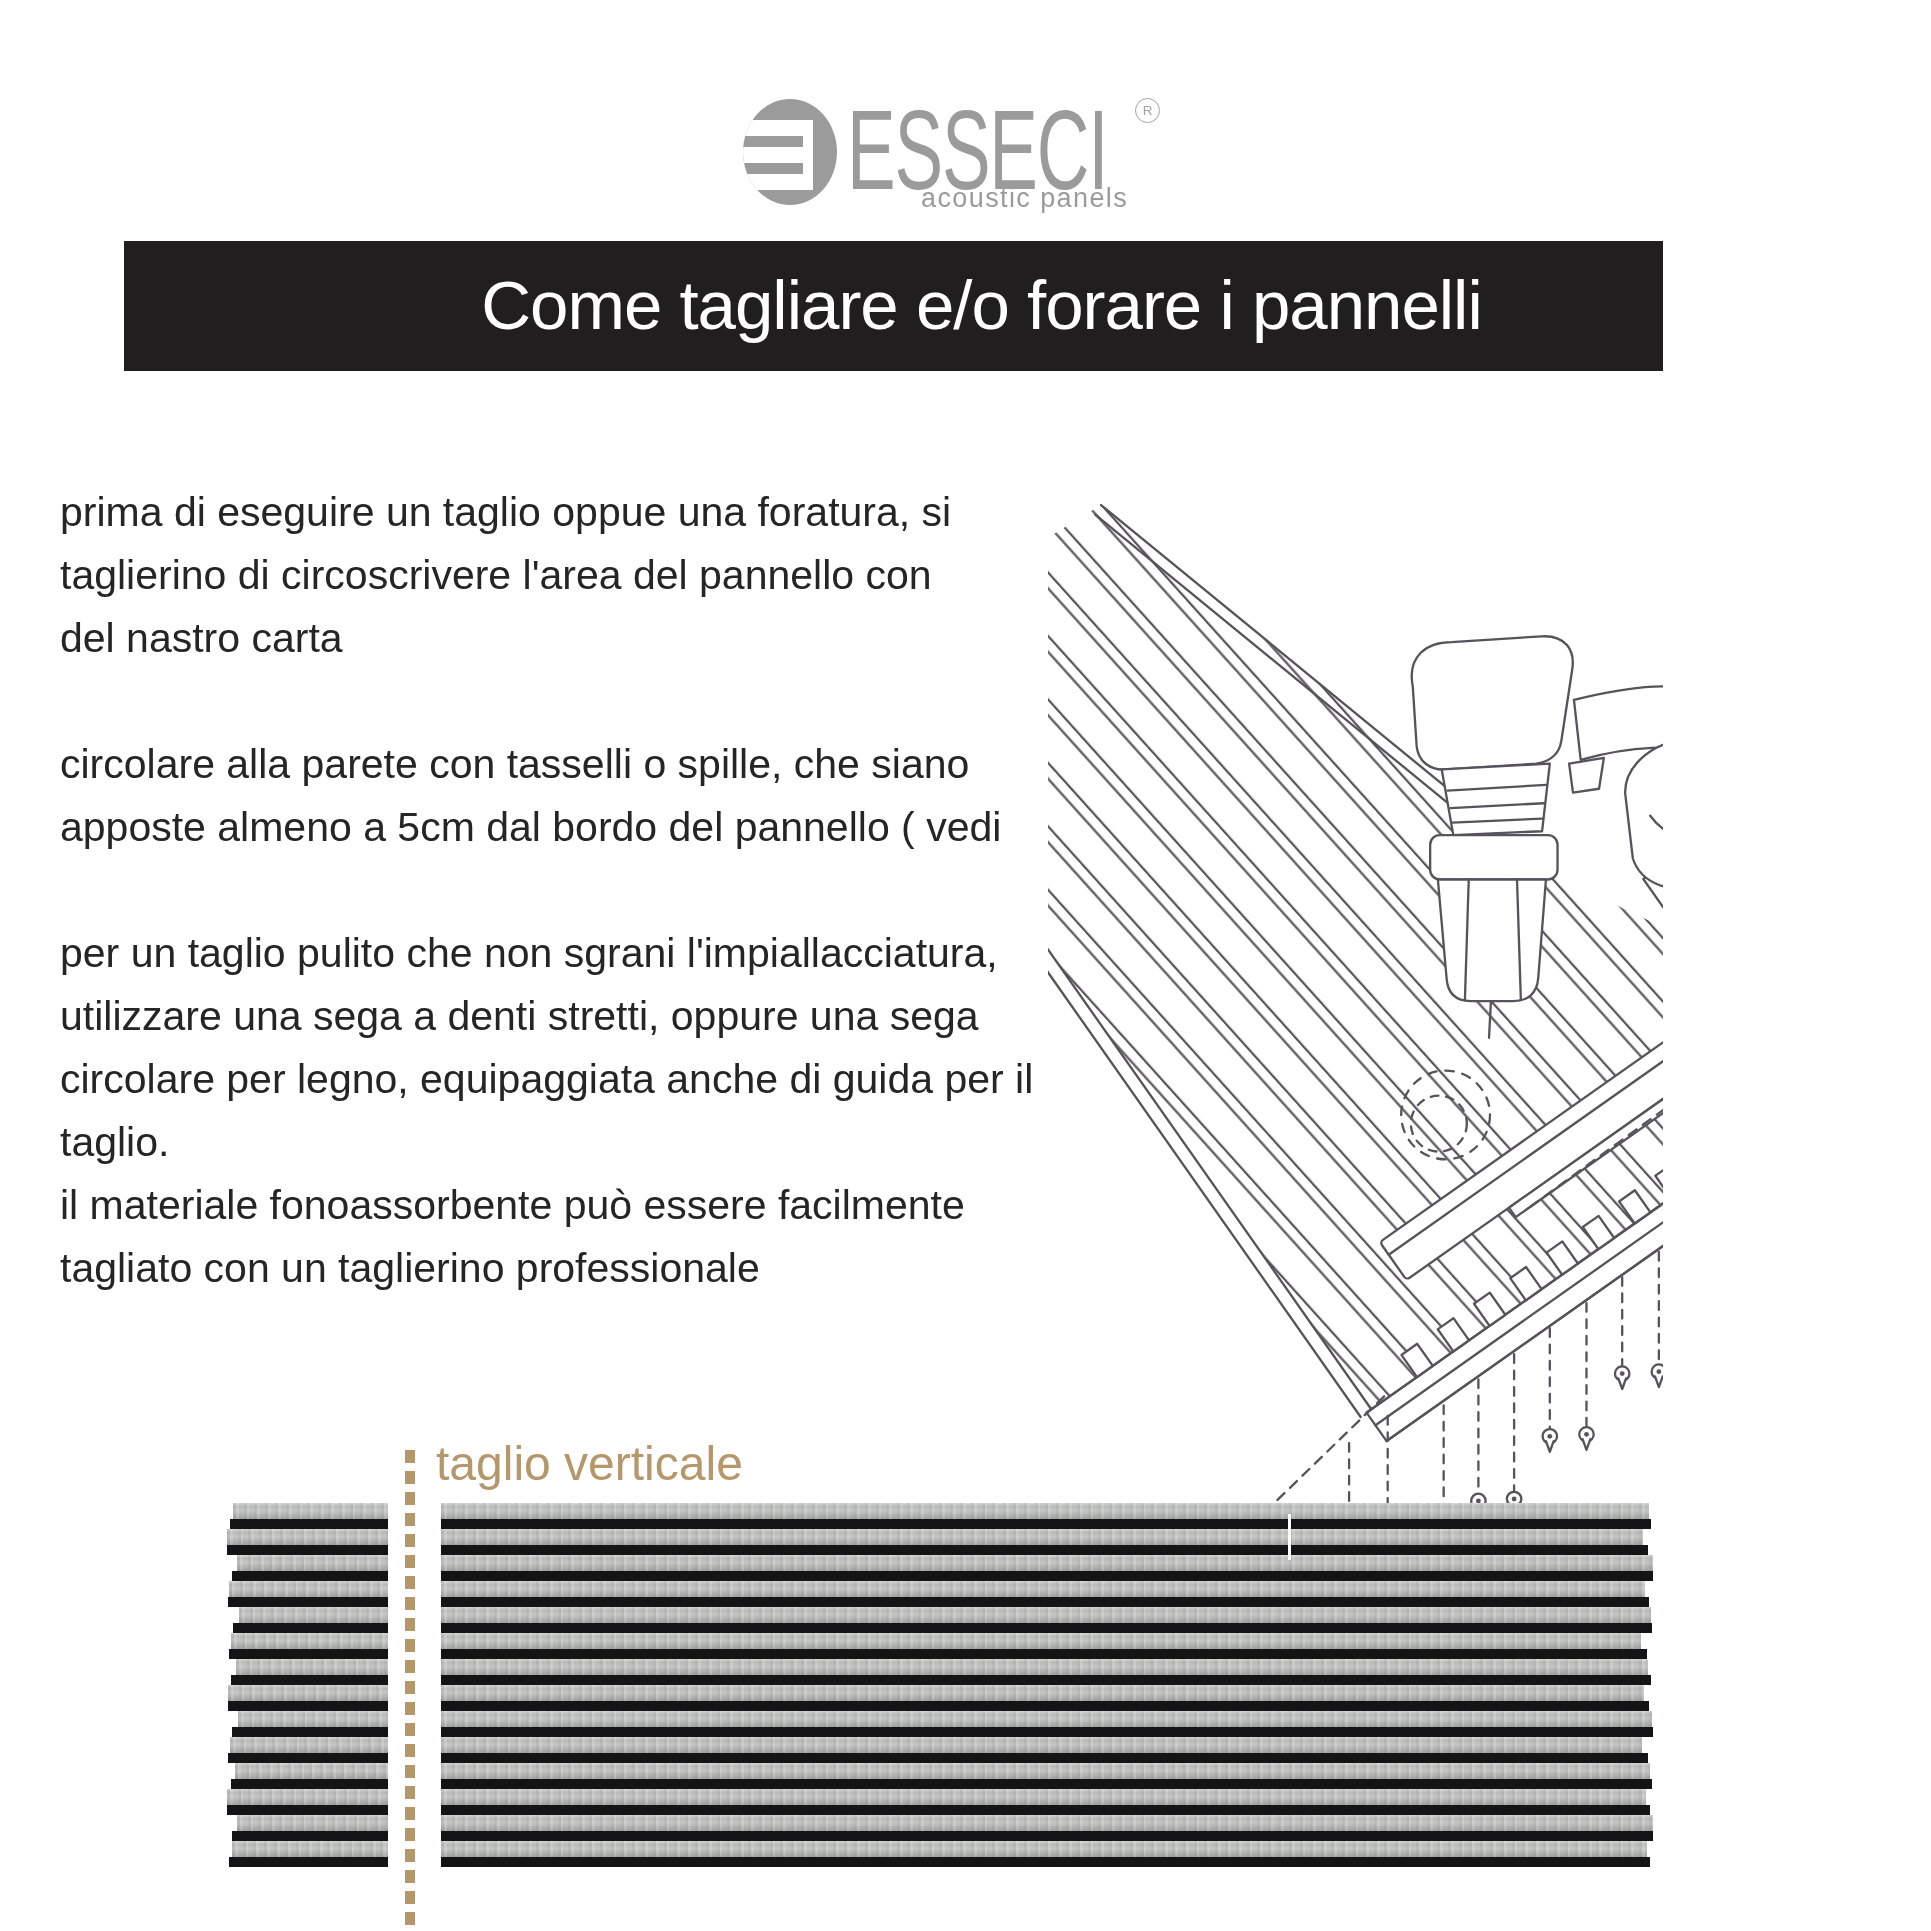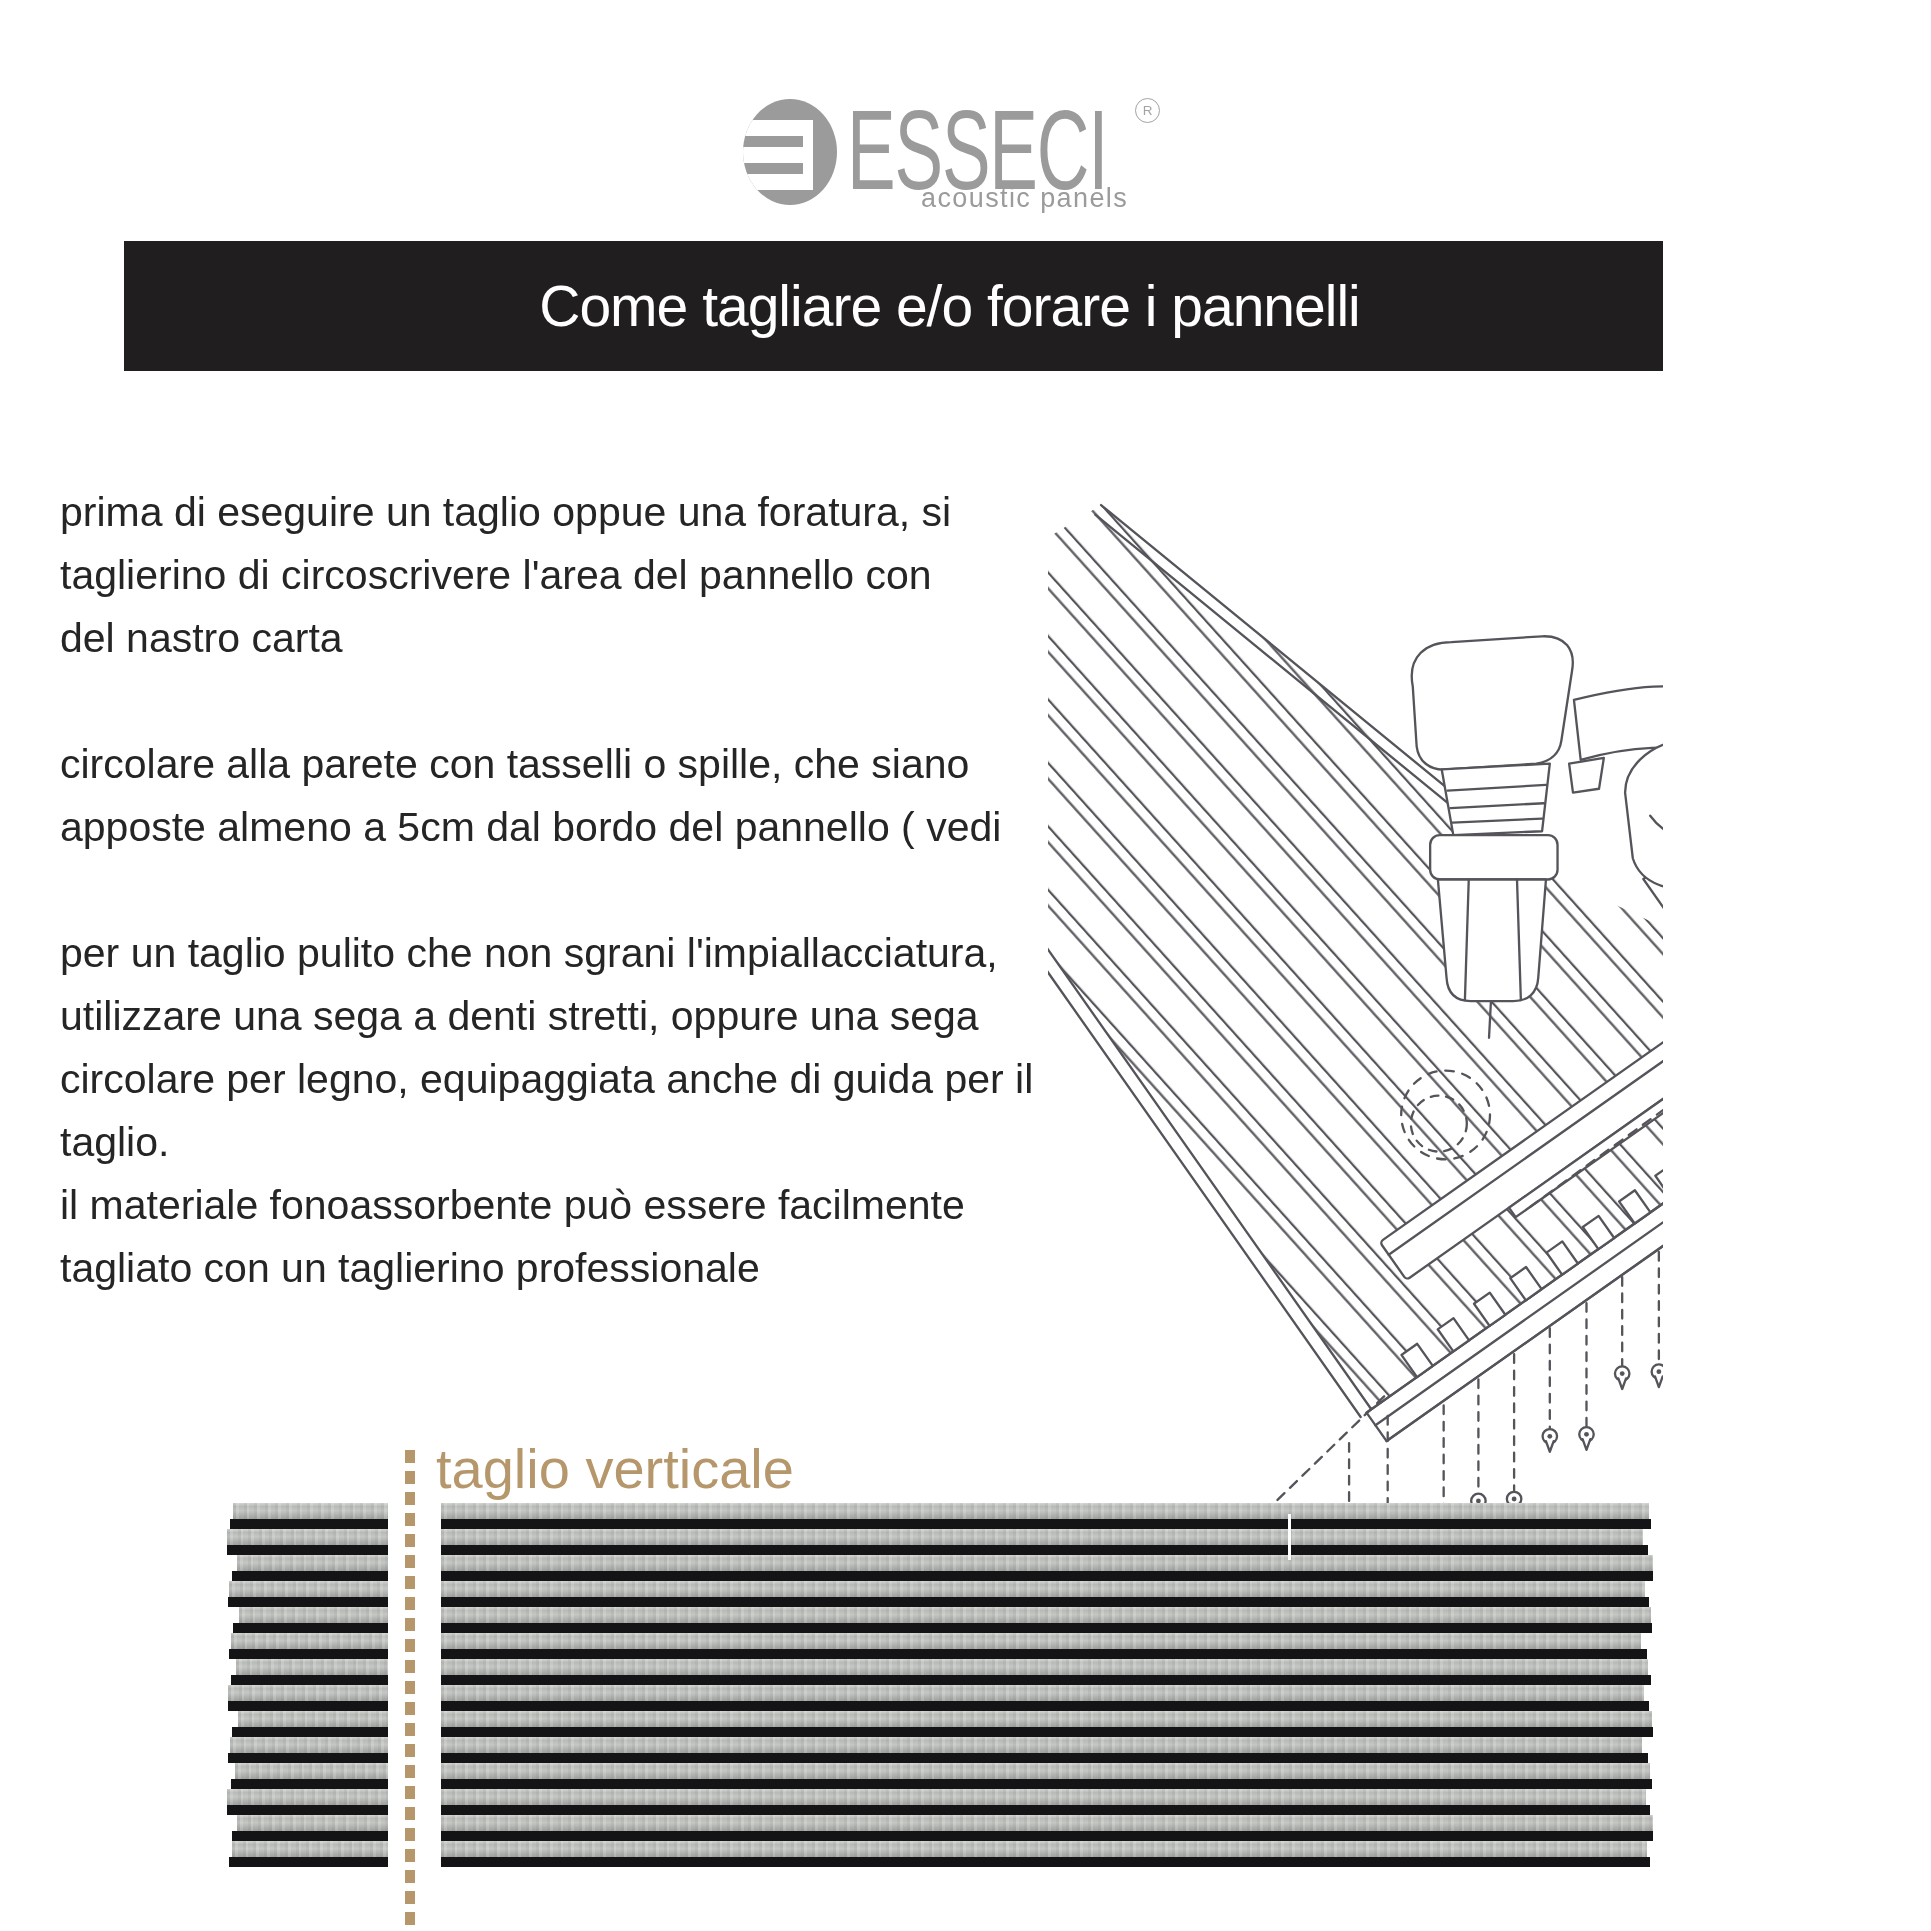--- a/index.html
+++ b/index.html
@@ -13,29 +13,29 @@
   .logo-stripe.s1{top:21px;} .logo-stripe.s2{top:48px;} .logo-stripe.s3{top:75px;}
   .logo-slit{position:absolute;left:60px;top:21px;width:9.7px;height:70px;background:#ffffff;}
   .logo-brand{position:absolute;left:104px;top:0px;font-size:114px;line-height:114px;color:#9b9b9b;
               letter-spacing:-1.9px;transform:scaleX(0.64);transform-origin:left top;white-space:nowrap;}
   .logo-reg{position:absolute;left:392px;top:4.8px;width:23px;height:23px;border:1.9px solid #a3a3a3;border-radius:50%;
             color:#a3a3a3;font-size:13.5px;line-height:23px;text-align:center;}
   .logo-tagline{position:absolute;left:178px;top:90px;font-size:27px;color:#9b9b9b;letter-spacing:1.4px;white-space:nowrap;}
 
   
   .title-bar{position:absolute;left:124px;top:241px;width:1651px;height:130px;background:#211e1f;
-             color:#ffffff;font-size:57px;letter-spacing:-1px;line-height:130px;text-align:center;white-space:nowrap;}
+             color:#ffffff;font-size:69px;letter-spacing:-1px;line-height:130px;text-align:center;white-space:nowrap;padding-left:32px;}
 
   
   .body-text{position:absolute;left:60px;top:481px;width:1091px;color:#252525;font-size:41px;line-height:63px;}
   .body-line{white-space:nowrap;}
   .para-gap{margin-top:63px;}
 
   
-  .cut-label{position:absolute;left:436px;top:1436px;font-size:56px;color:#b5976b;white-space:nowrap;}
+  .cut-label{position:absolute;left:436px;top:1436px;font-size:48px;color:#b5976b;white-space:nowrap;}
   .cut-dash-line{position:absolute;left:405px;top:1450px;width:9.7px;height:475px;
                  background:repeating-linear-gradient(180deg,#b5976b 0 12.6px,transparent 12.6px 21px);}
 
   
   .panel{position:absolute;top:1503px;}
   .panel-left{left:227px;width:161px;}
   .panel-right{left:441px;width:1212px;}
   .slat-unit{height:26px;}
   .slat{height:16.4px;
         background:

